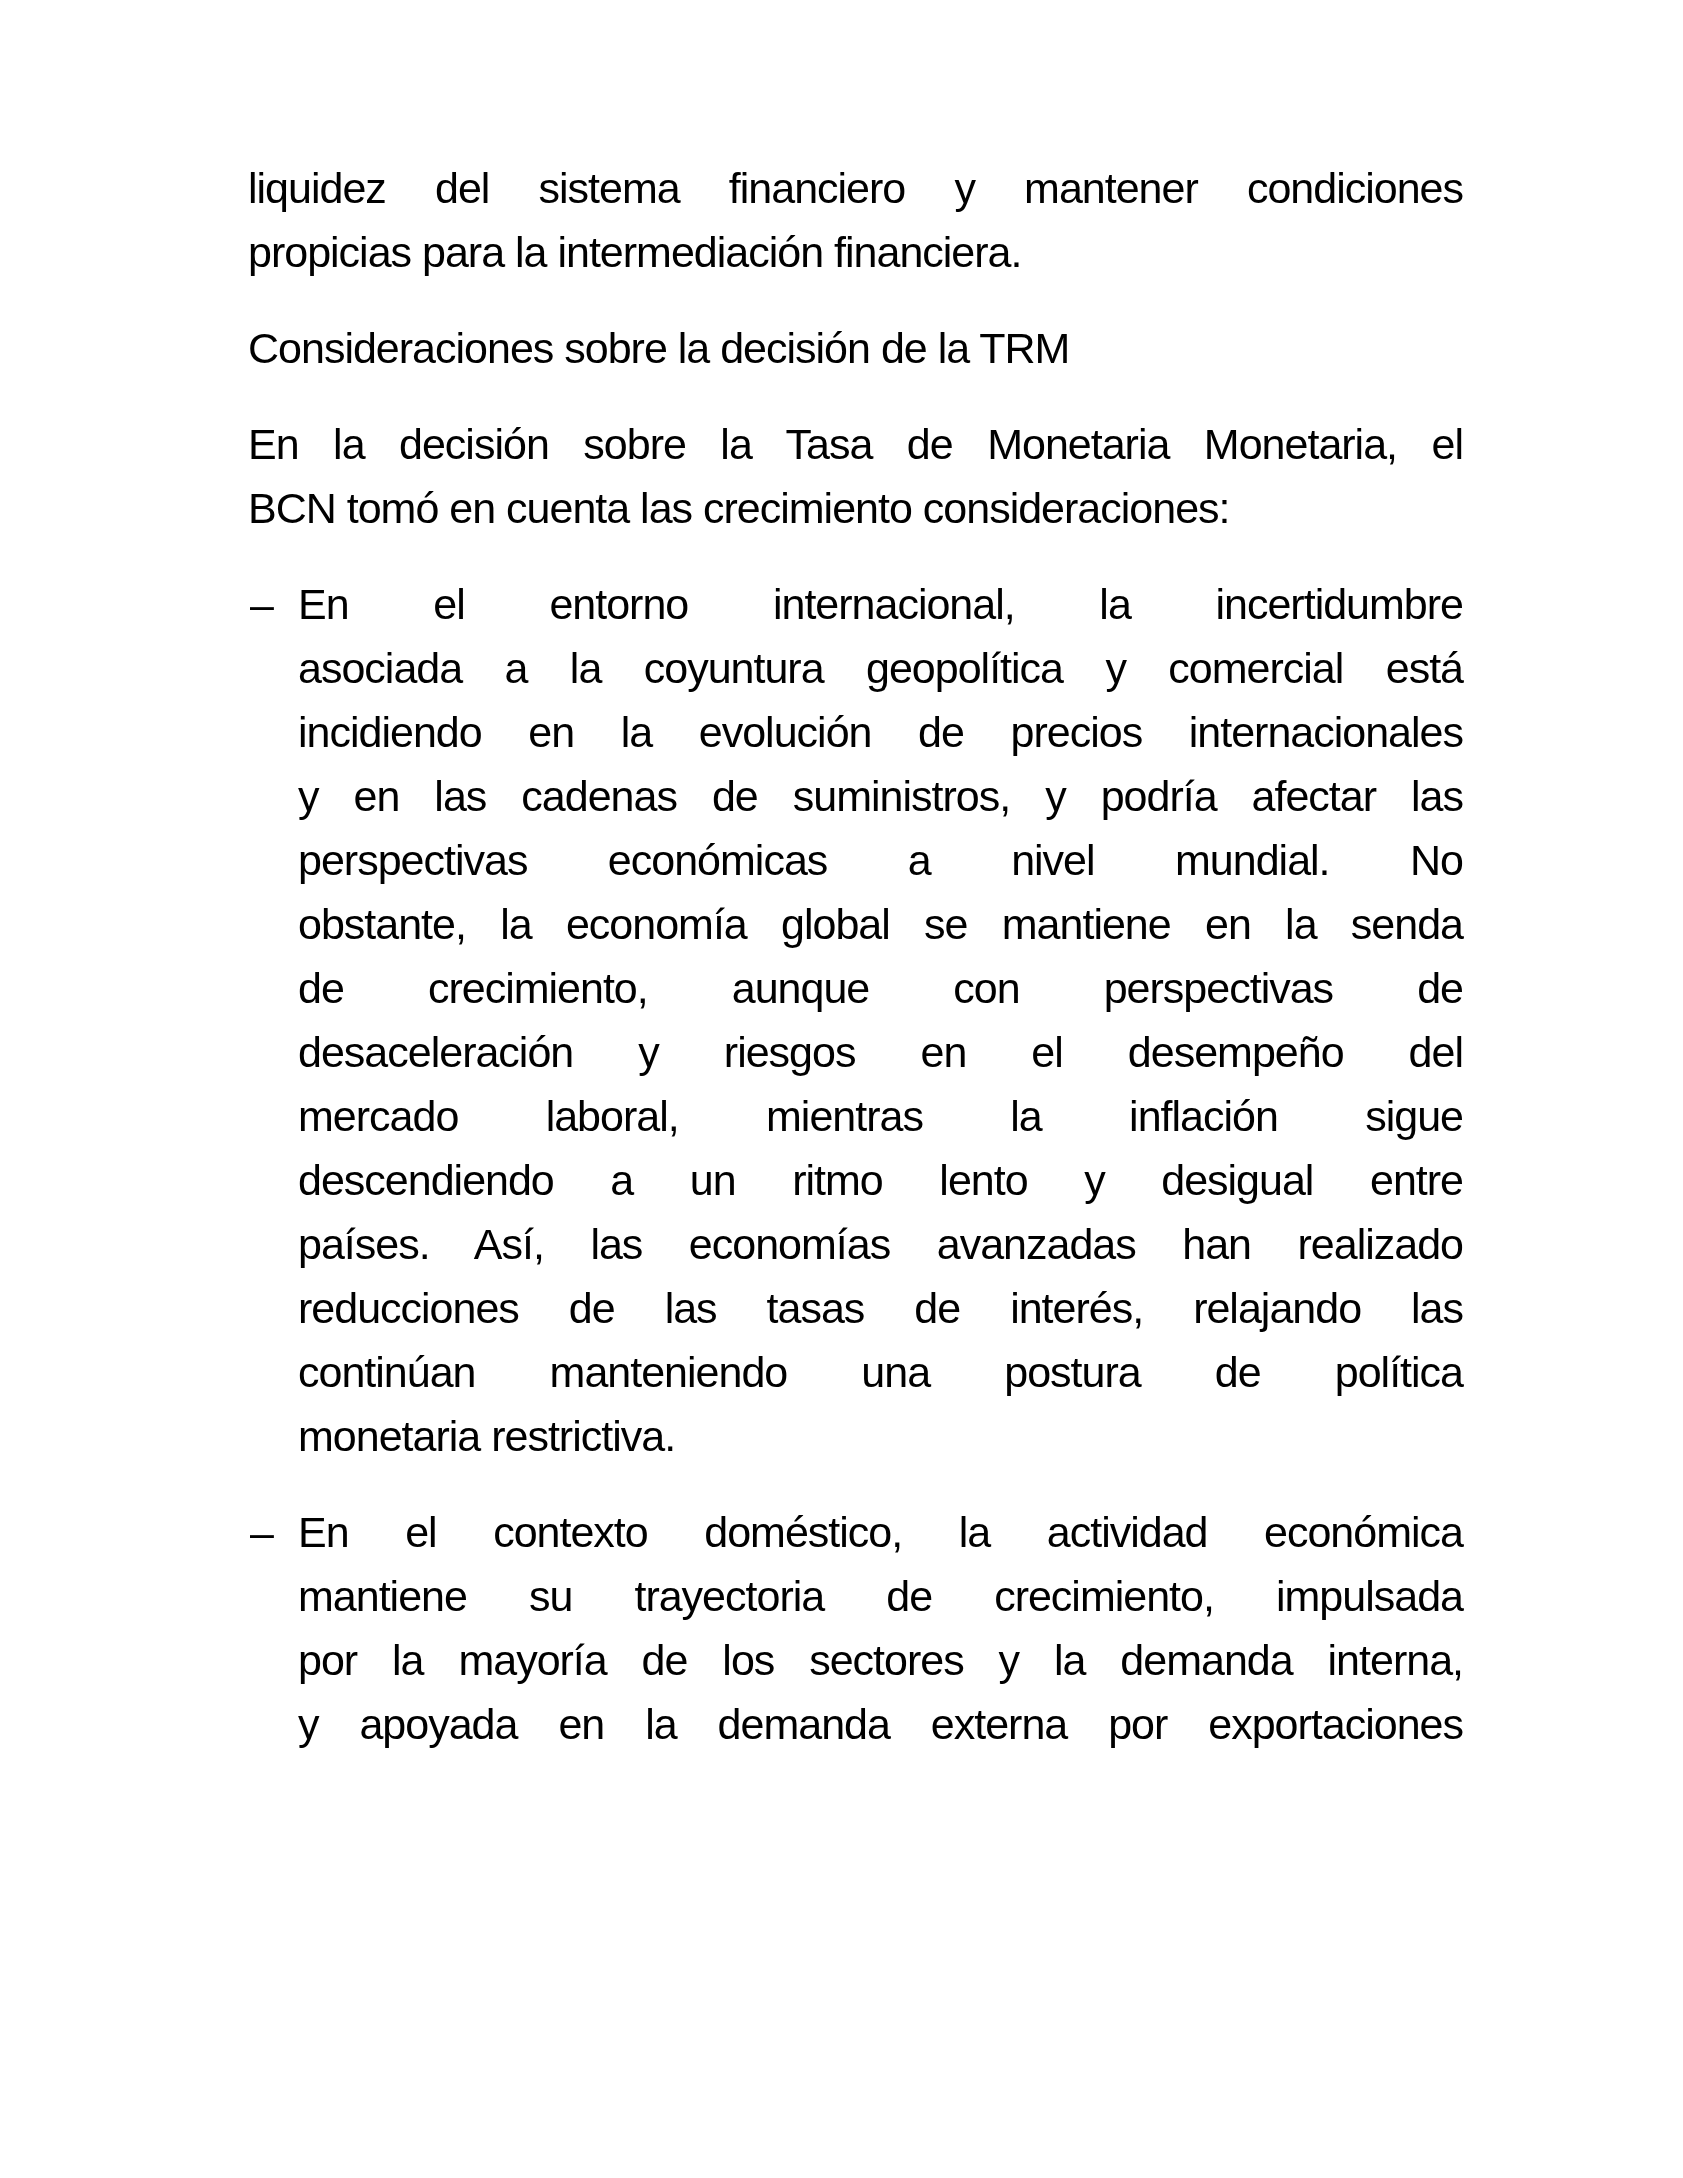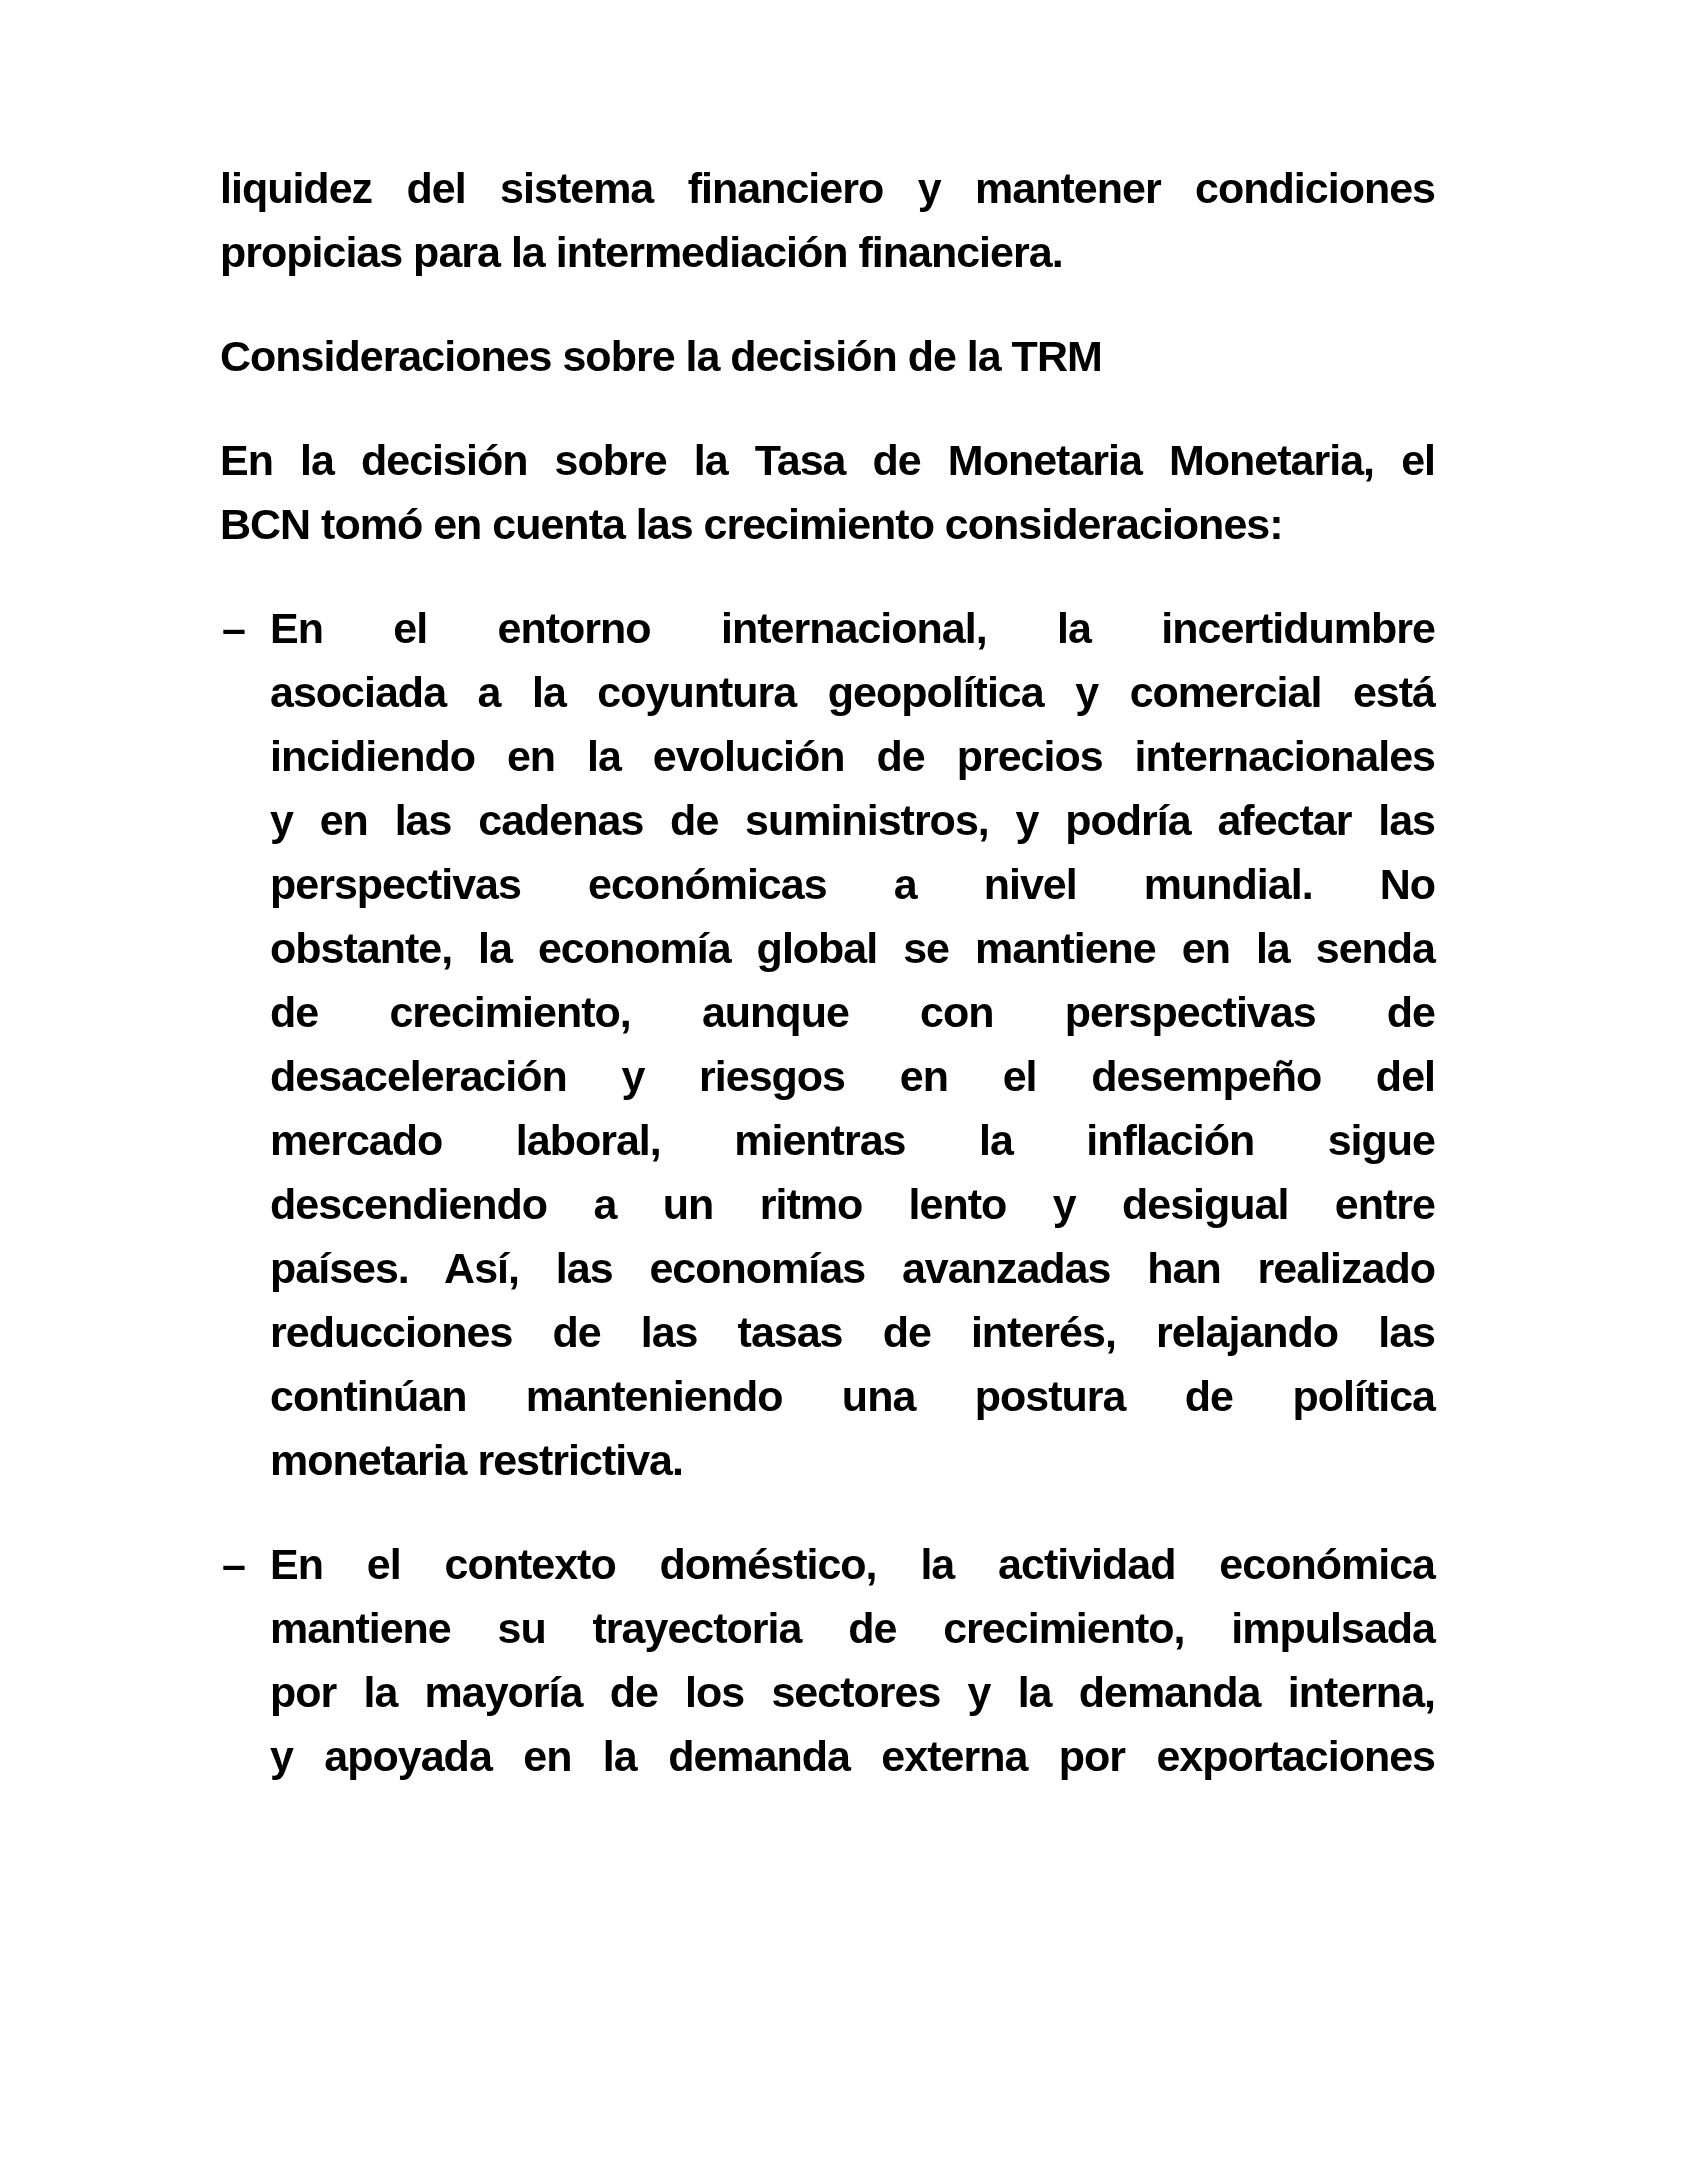--- a/index.html
+++ b/index.html
@@ -9,32 +9,32 @@
   }
   .page {
     position: relative;
     width: 1683px;
     height: 2178px;
     background: #ffffff;
     overflow: hidden;
   }
   .content {
     position: absolute;
-    left: 220px;
+    left: 248px;
     top: 156px;
     width: 1215px;
     font-family: "Liberation Sans", "DejaVu Sans", sans-serif;
-    font-weight: 700;
+    font-weight: 400;
     font-size: 43px;
     line-height: 64px;
     letter-spacing: -1px;
     color: #000000;
   }
   .block { position: relative; }
-  .block + .block { margin-top: 40px; } 
+  .block + .block { margin-top: 32px; } 
   .line {
     text-align: justify;
     text-align-last: justify;
     text-justify: inter-word;
   }
   .line.last {
     text-align: center;
     text-align-last: left;
   }
   .bullet { padding-left: 50px; }

